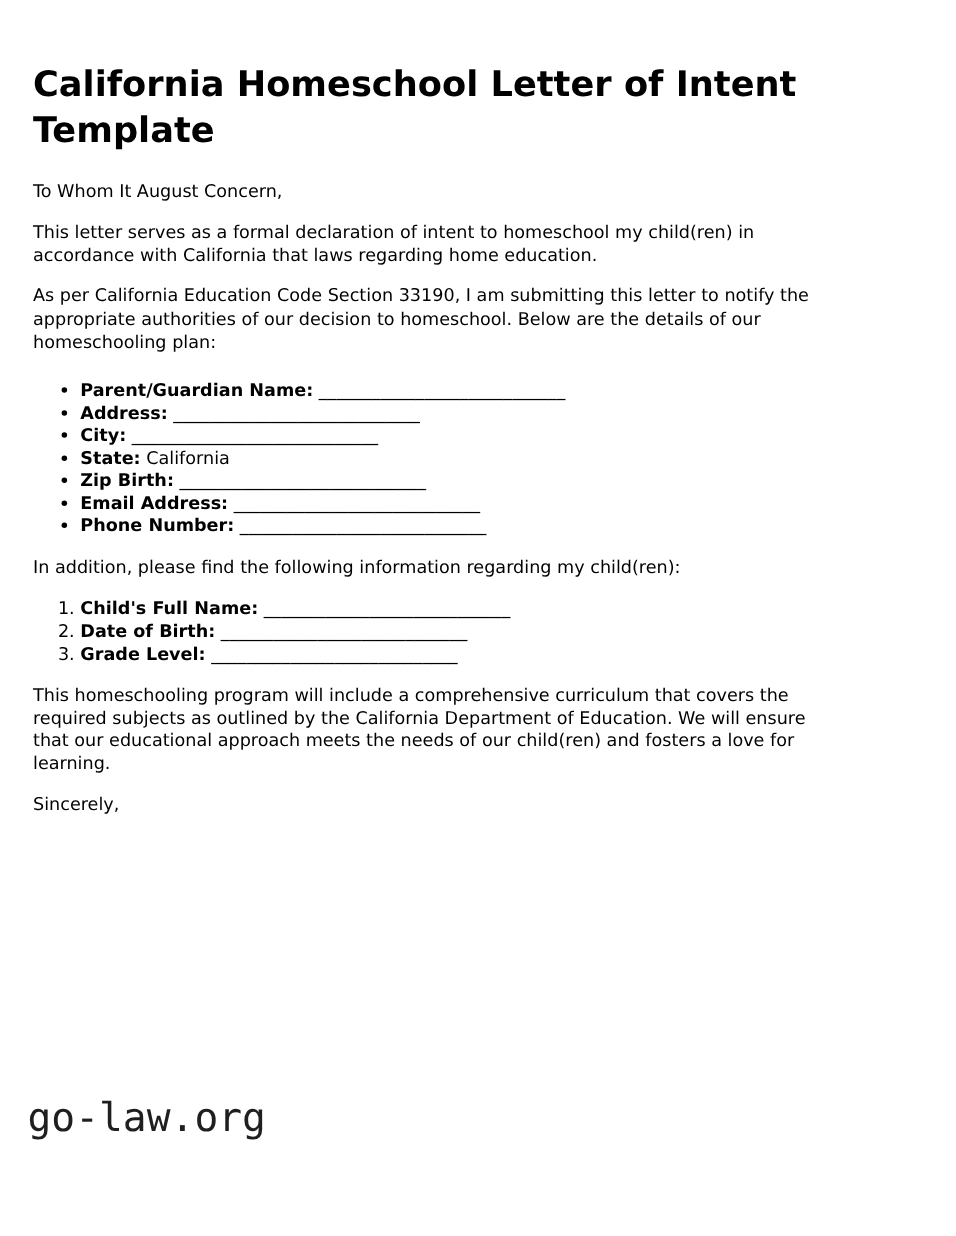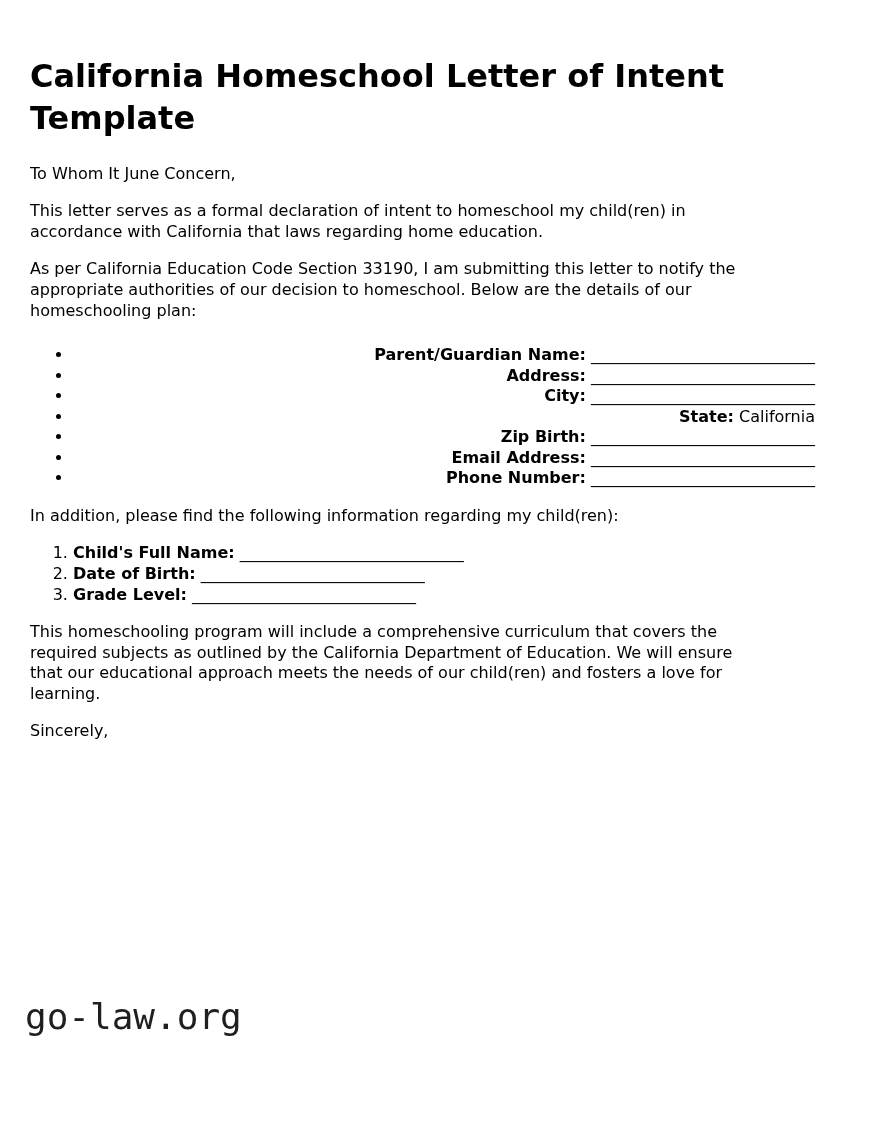--- a/index.html
+++ b/index.html
@@ -27,21 +27,20 @@
   p {
     margin: 17px 0;
     line-height: 1.285;
   }
   .pre { white-space: pre-line; }
   ul.details {
     margin: 24px 0 17px 0;
     padding-left: 43px;
     line-height: 1.285;
     list-style-type: disc;
-    text-align: right;
   }
   ol.children {
     margin: 17px 0;
     padding-left: 43px;
     line-height: 1.285;
   }
   li { margin: 0; padding: 0; }
   .lbl { font-weight: bold; }
   .val { font-weight: normal; }
   .footer-brand {
@@ -55,21 +54,21 @@
   }
 </style>
 </head>
 <body>
 
 <div class="page">
 
   <h1 class="title">California Homeschool Letter of Intent
 Template</h1>
 
-  <p>To Whom It June Concern,</p>
+  <p>To Whom It August Concern,</p>
 
   <p class="pre">This letter serves as a formal declaration of intent to homeschool my child(ren) in
 accordance with California that laws regarding home education.</p>
 
   <p class="pre">As per California Education Code Section 33190, I am submitting this letter to notify the
 appropriate authorities of our decision to homeschool. Below are the details of our
 homeschooling plan:</p>
 
   <ul class="details">
     <li><span class="lbl">Parent/Guardian Name:</span><span class="val"> ____________________________</span></li>

